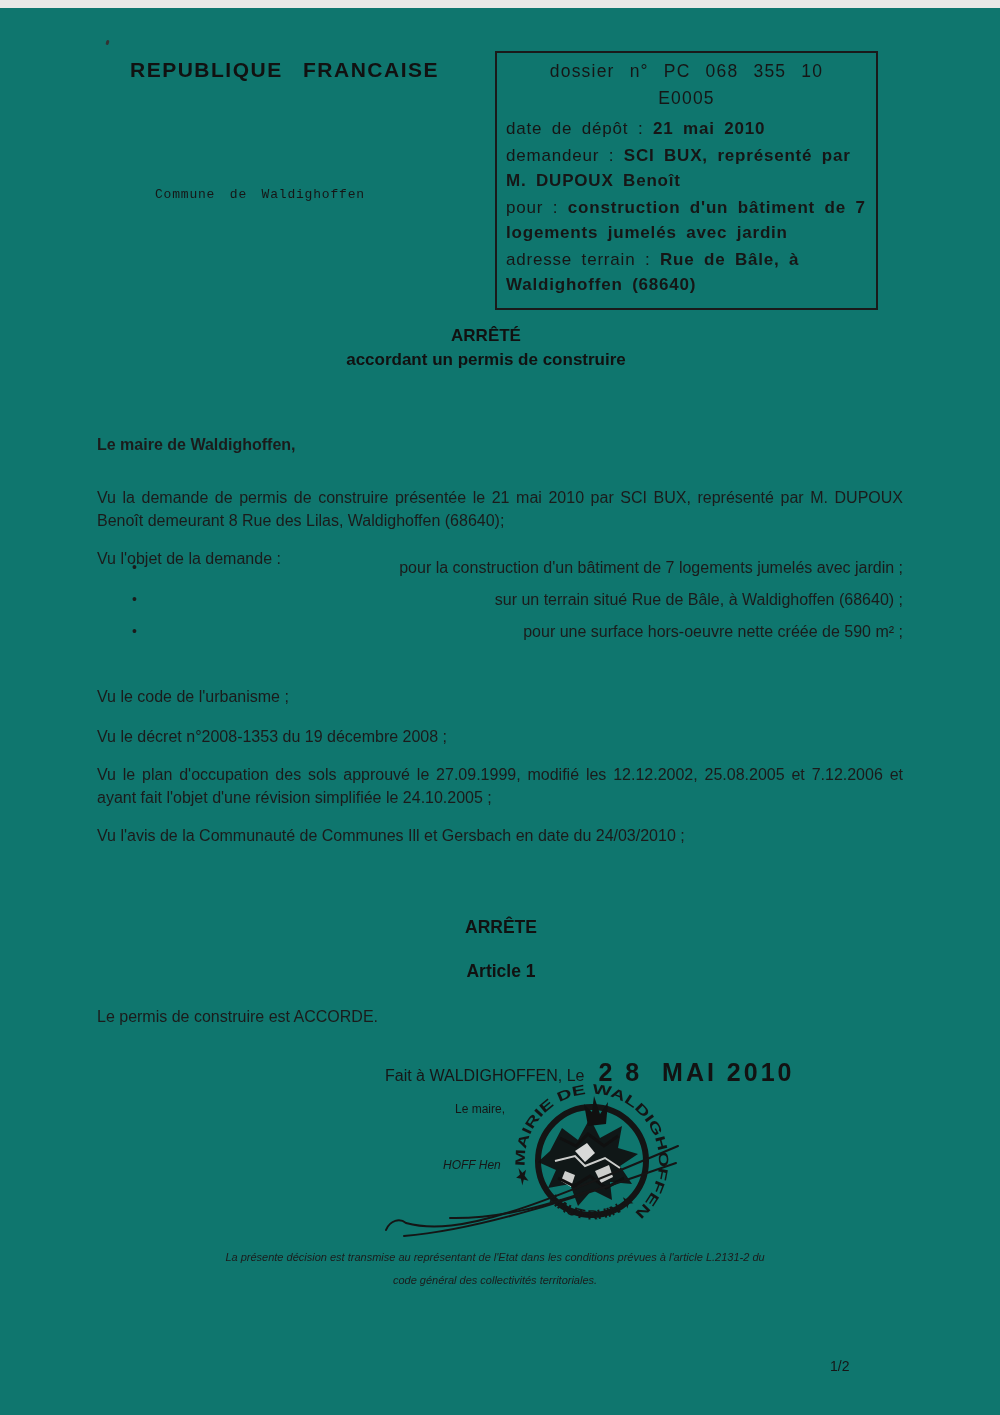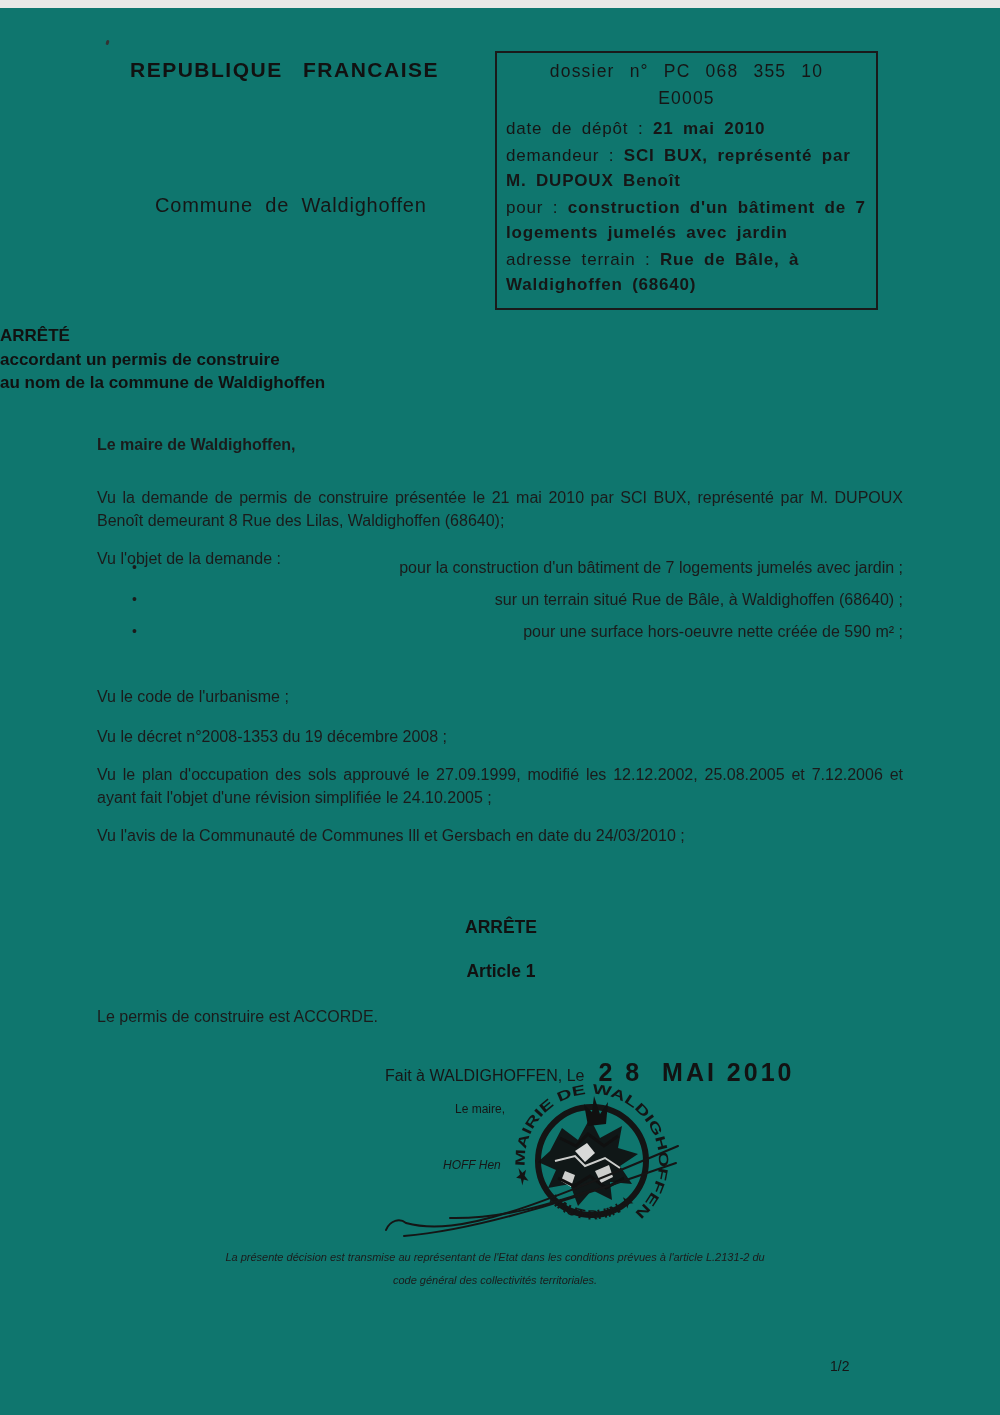--- a/index.html
+++ b/index.html
@@ -9,38 +9,38 @@
     font-family:"Liberation Sans", sans-serif;
   }
   .abs { position:absolute; }
   .b { font-weight:bold; }
 
   .republic {
     left:130px; top:50px; font-size:21px; font-weight:bold;
     letter-spacing:1.5px; word-spacing:13px; color:#111;
   }
   .commune {
-    left:155px; top:186px; font-size:20px; letter-spacing:0.8px; word-spacing:6px;
+    left:155px; top:179px; font-size:13px; letter-spacing:0.8px; word-spacing:6px;font-family:Liberation Mono, monospace;
   }
   .scan-dot { left:106px; top:32px; width:3px; height:5px; background:#333; border-radius:40%; transform:rotate(18deg); }
 
   .dossier-box {
     left:495px; top:43px; width:383px; min-height:259px; box-sizing:border-box;
     border:2.5px solid #1a1a1a; padding:5px 9px 8px;
     font-size:17px; letter-spacing:0.8px; word-spacing:4px; line-height:25px;
   }
   .dossier-box .box-title {
     text-align:center; font-weight:normal; font-size:17.5px;
     letter-spacing:1.2px; word-spacing:9px; line-height:27px; margin:0 0 4px 0;
   }
   .dossier-box p { margin:0 0 2px 0; }
   .dossier-box .value { font-weight:bold; }
 
   .title-block {
-    left:0; top:316px; width:972px; 
+    left:0; top:316px; width:972px; text-align:center;
     font-weight:bold; font-size:17px; line-height:23.5px; color:#111;
   }
 
   .bodytext { font-size:16px; line-height:23px; color:#1b1b1b; }
   .left-col { left:97px; width:806px; }
   .just { text-align:justify; }
   .bullets { margin:0; padding:0; list-style:none; }
   .bullets li { position:relative; padding-left:51px; margin-bottom:9px; }
   .bullets li::before {
     content:"\2022"; position:absolute; left:35px; top:0; font-size:14px;
@@ -83,21 +83,20 @@
     <p class="box-title"><span>dossier n° PC 068 355 10</span><br><span>E0005</span></p>
     <p><span class="label">date de dépôt : </span><span class="value">21 mai 2010</span></p>
     <p><span class="label">demandeur : </span><span class="value">SCI BUX, représenté par M. DUPOUX Benoît</span></p>
     <p><span class="label">pour : </span><span class="value">construction d'un bâtiment de 7 logements jumelés avec jardin</span></p>
     <p><span class="label">adresse terrain : </span><span class="value">Rue de Bâle, à Waldighoffen (68640)</span></p>
   </div>
 
   <div class="abs title-block">
     <div>ARRÊTÉ</div>
     <div>accordant un permis de construire</div>
-    <div>au nom de la commune de Waldighoffen</div>
   </div>
 
   <div class="abs left-col bodytext b" style="top:425px;">Le maire de Waldighoffen,</div>
 
   <div class="abs left-col bodytext just" style="top:478px;">Vu la demande de permis de construire présentée le 21 mai 2010 par SCI BUX, représenté par M. DUPOUX Benoît demeurant 8 Rue des Lilas, Waldighoffen (68640);</div>
 
   <div class="abs left-col bodytext" style="top:539px;">Vu l'objet de la demande :</div>
 
   <ul class="abs left-col bodytext bullets" style="top:548px;text-align:right;">
     <li><span>pour la construction d'un bâtiment de 7 logements jumelés avec jardin ;</span></li>

